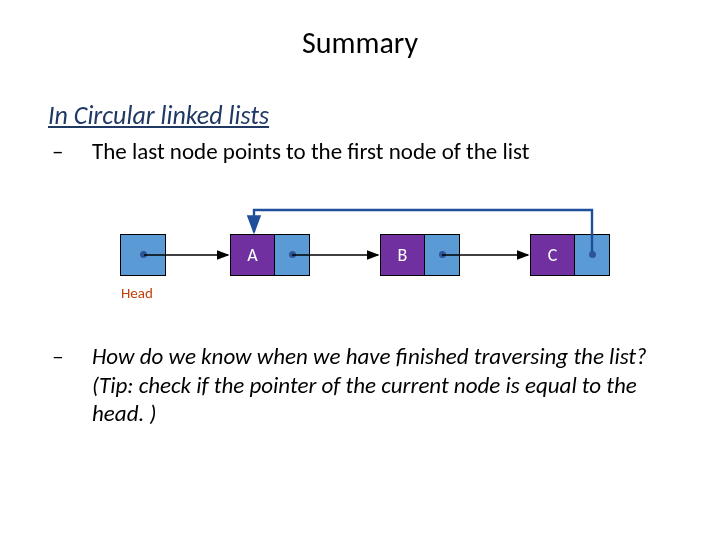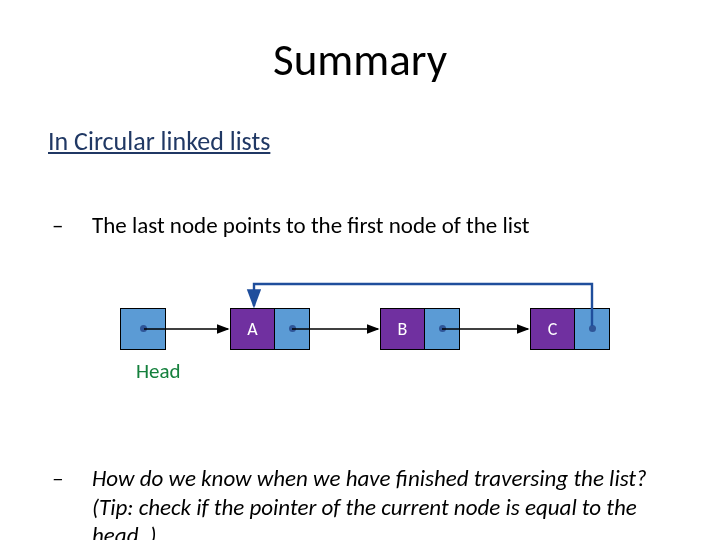--- a/index.html
+++ b/index.html
@@ -7,39 +7,39 @@
     width: 720px;
     height: 540px;
     background: #fff;
     font-family: Calibri, Arial, sans-serif;
     color: #000;
     position: relative;
     overflow: hidden;
   }
   .title {
     text-align: center;
-    font-size: 45px;
+    font-size: 30px;
     font-weight: 400;
-    padding-top: 32px;
+    padding-top: 24px;
   }
   .subheading {
+    font-style: italic;
     font-size: 26px;
     color: #203864;
     text-decoration: underline;
     text-decoration-color: #203864;
     padding-left: 48px;
     padding-top: 38px;
   }
   .bullet {
     font-size: 23px;
     padding-left: 92px;
     padding-right: 40px;
     text-indent: -20px;
     line-height: 1.25;
-    margin-top: 48px;
   }
   .bullet-1 { padding-top: 6px; }
   .bullet-2 { padding-top: 18px; font-style: italic; }
   .dash { display: inline-block; width: 20px; }
   .diagram {
     position: relative;
     margin-left: 120px;
     margin-top: 38px;
     width: 520px;
     height: 120px;
@@ -86,23 +86,23 @@
     justify-content: center;
   }
   .headbox .dot {
     width: 7px; height: 7px;
     background: #2f5597;
     border-radius: 50%;
   }
   .head-label {
     position: absolute;
     top: 80px;
-    left: 16px;
-    font-size: 21px;
-    color: #15803d;
+    left: 1px;
+    font-size: 15px;
+    color: #c2410c;
   }
   svg.arrows {
     position: absolute;
     top: 0; left: 0;
     width: 520px; height: 120px;
     overflow: visible;
   }
 </style>
 </head>
 <body>

